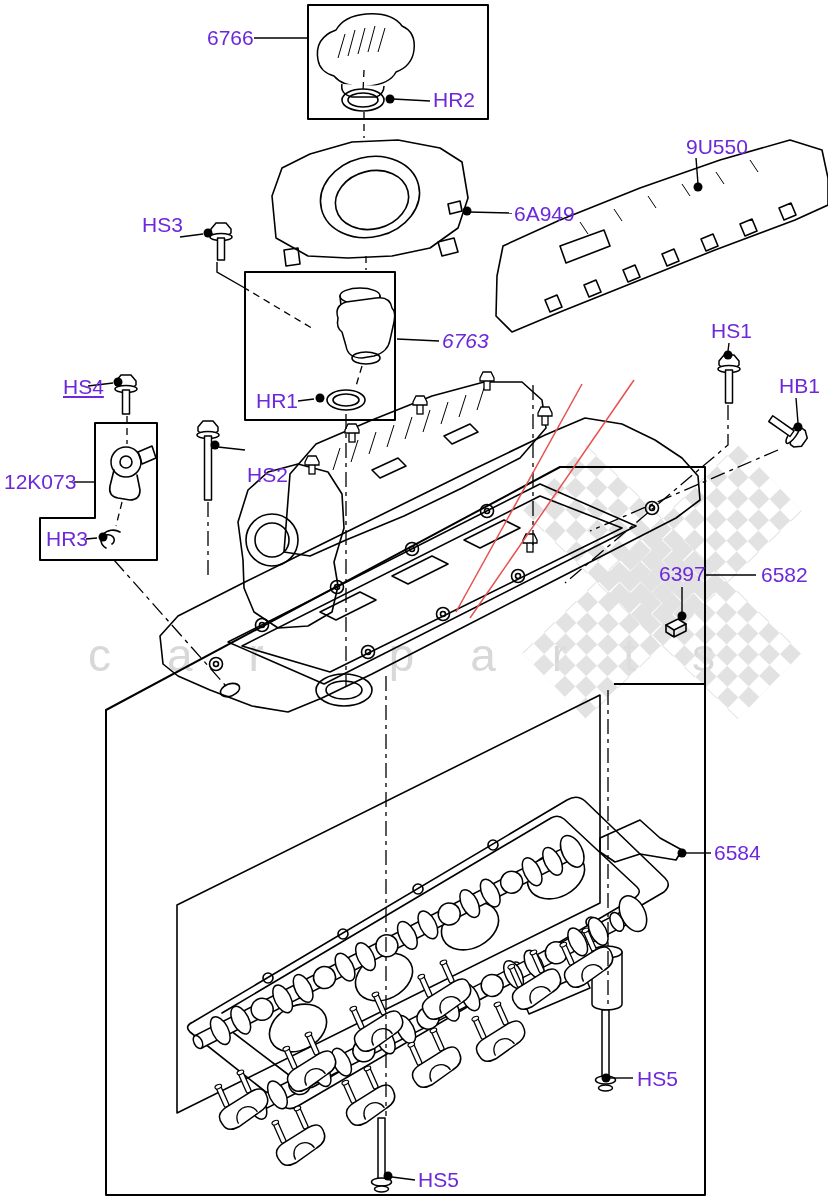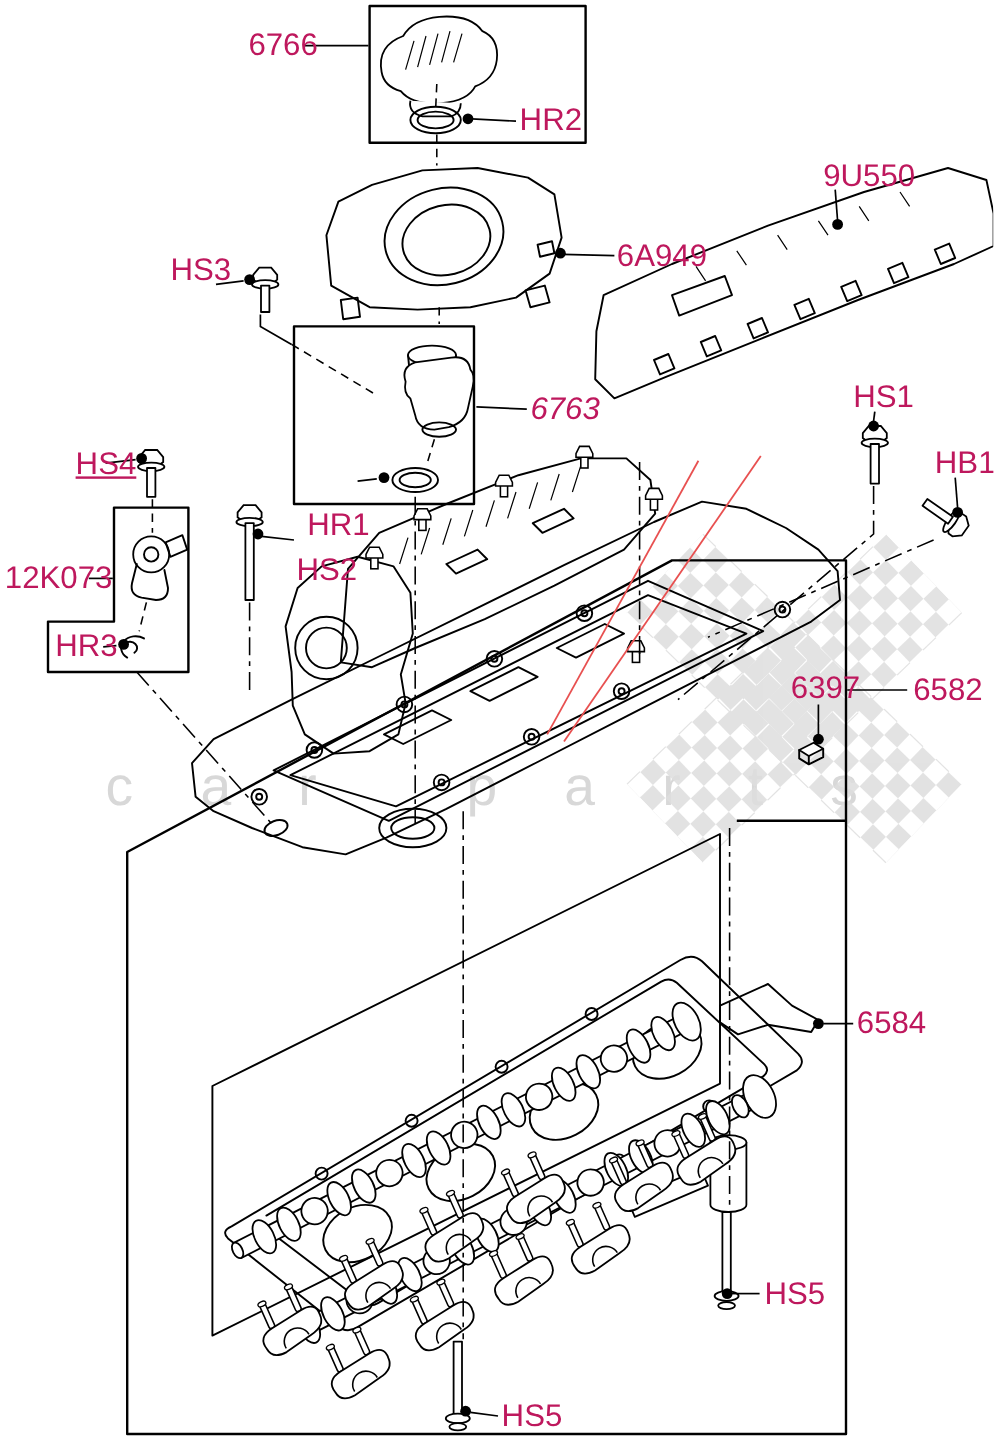--- a/index.html
+++ b/index.html
@@ -2,21 +2,21 @@
 <html><head>
 <meta charset="utf-8">
 <style>
   html,body{margin:0;padding:0;background:#fff;}
   .stage{position:relative;width:828px;height:1200px;background:#fff;overflow:hidden;
          font-family:"Liberation Sans",sans-serif;}
   .wm-main{position:absolute;left:42px;top:498px;width:780px;font-size:150px;font-weight:bold;
            color:#F2C5C5;letter-spacing:-7px;line-height:1;white-space:nowrap;}
   .wm-sub{position:absolute;left:88px;top:632px;font-size:46px;color:#D8D8D8;
           letter-spacing:56px;white-space:nowrap;line-height:1;}
-  .plabel{position:absolute;color:#be185d;font-size:26px;line-height:21px;white-space:nowrap;cursor:pointer;}
+  .plabel{position:absolute;color:#6d28d9;font-size:21px;line-height:21px;white-space:nowrap;cursor:pointer;}
   svg{position:absolute;left:0;top:0;}
   .ln{fill:none;stroke:#000;stroke-width:1.6;stroke-linejoin:round;stroke-linecap:round;}
   .ln2{fill:none;stroke:#000;stroke-width:2;stroke-linejoin:round;}
   .fw{fill:#fff;stroke:#000;stroke-width:1.5;stroke-linejoin:round;}
   .axis{fill:none;stroke:#000;stroke-width:1.3;stroke-dasharray:15 5 4 5;}
   .dsh{fill:none;stroke:#000;stroke-width:1.3;stroke-dasharray:7 5;}
   .ldr{stroke:#000;stroke-width:1.4;}
   .dot{fill:#000;stroke:none;}
   .red{fill:none;stroke:#E85050;stroke-width:1.5;}
   .thin{fill:none;stroke:#000;stroke-width:1;}
@@ -340,21 +340,21 @@
 
   <div class="plabel" style="left:207px;top:27px;">6766</div>
   <div class="plabel" style="left:433px;top:89px;">HR2</div>
   <div class="plabel" style="left:656px;top:136px;margin-left:30px;">9U550</div>
   <div class="plabel" style="left:514px;top:203px;">6A949</div>
   <div class="plabel" style="left:142px;top:214px;">HS3</div>
   <div class="plabel" style="left:442px;top:330px;font-style:italic;">6763</div>
   <div class="plabel" style="left:711px;top:320px;">HS1</div>
   <div class="plabel" style="left:779px;top:375px;">HB1</div>
   <div class="plabel" style="left:63px;top:376px;text-decoration:underline;">HS4</div>
-  <div class="plabel" style="left:256px;top:390px;margin-top:37px;">HR1</div>
+  <div class="plabel" style="left:256px;top:390px;">HR1</div>
   <div class="plabel" style="left:247px;top:440px;margin-top:24px;">HS2</div>
   <div class="plabel" style="left:4px;top:471px;">12K073</div>
   <div class="plabel" style="left:46px;top:528px;">HR3</div>
   <div class="plabel" style="left:659px;top:563px;">6397</div>
   <div class="plabel" style="left:761px;top:564px;">6582</div>
   <div class="plabel" style="left:714px;top:842px;">6584</div>
   <div class="plabel" style="left:637px;top:1068px;">HS5</div>
   <div class="plabel" style="left:418px;top:1169px;">HS5</div>
 
 </div>

